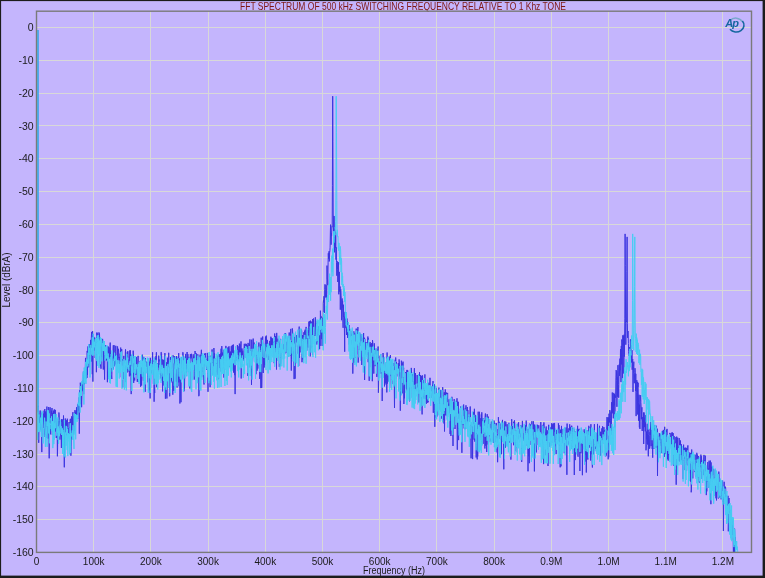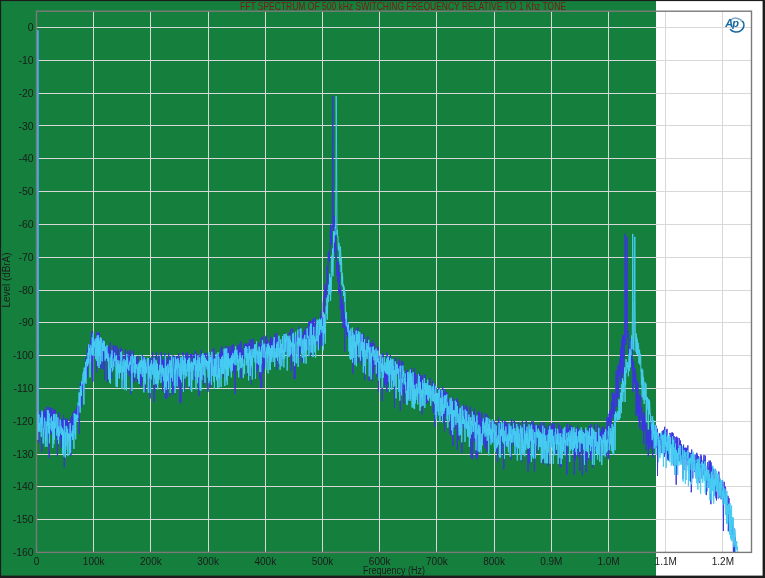--- a/index.html
+++ b/index.html
@@ -1,14 +1,14 @@
 <!DOCTYPE html>
 <html><head><meta charset="utf-8"><style>
 html,body{margin:0;padding:0;background:#fff;}
-#pg{position:relative;width:656px;height:578px;background:#15803d;
+#pg{position:relative;width:765px;height:578px;background:#c4b5fd;
  font-family:"Liberation Sans",sans-serif;}
 svg text{font-family:"Liberation Sans",sans-serif;font-size:10px;fill:#1a1a1a;}
 </style></head><body>
 <div id="pg">
 <svg width="765" height="578" viewBox="0 0 765 578">
 <rect x="0.5" y="0.5" width="764" height="577" fill="none" stroke="#1c1c1c" stroke-width="1.2"></rect>
 <rect x="762.6" y="0" width="2.4" height="578" fill="#1c1c1c"></rect>
 <rect x="0" y="575.6" width="765" height="2.4" fill="#1c1c1c"></rect>
 <text x="403" y="10" text-anchor="middle" style="font-size:11px;fill:#7e1712" textLength="326" lengthAdjust="spacingAndGlyphs">FFT SPECTRUM OF 500 kHz SWITCHING FREQUENCY RELATIVE TO 1 Khz TONE</text>
 <g stroke="#d8d8d8" stroke-width="1">

